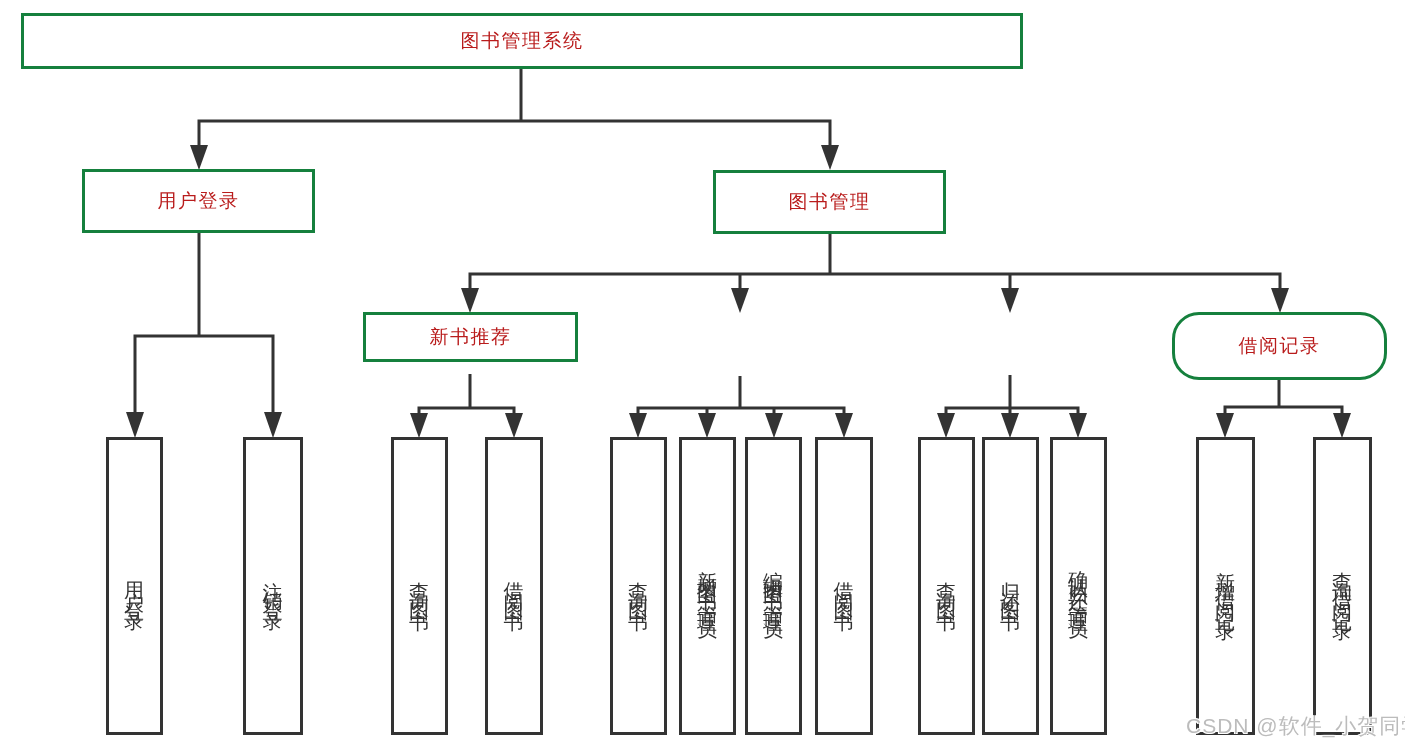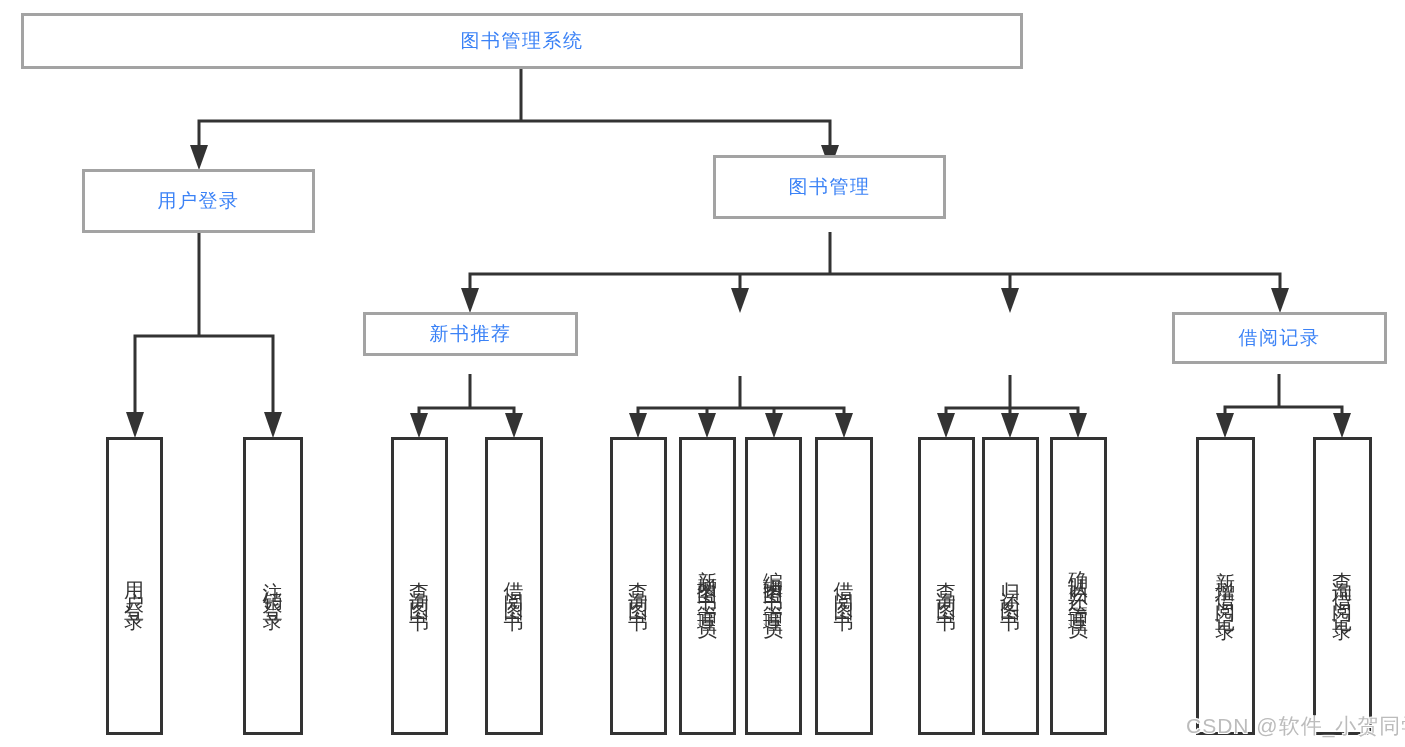--- a/index.html
+++ b/index.html
@@ -12,26 +12,26 @@
     overflow: hidden;
   }
   .wires {
     position: absolute;
     left: 0; top: 0;
     width: 1405px; height: 747px;
   }
   .node {
     position: absolute;
     box-sizing: border-box;
-    border: 3px solid #a3a3a3;
+    border: 3px solid #15803d;
     background: #ffffff;
     display: flex;
     align-items: center;
     justify-content: center;
-    color: #3b82f6;
+    color: #b91c1c;
     font-size: 19px;
     letter-spacing: 1.5px;
     z-index: 2;
   }
   .node.root { font-size: 19px; }
   .leaf {
     position: absolute;
     box-sizing: border-box;
     border: 3px solid #333333;
     background: #ffffff;
@@ -100,24 +100,24 @@
       <polygon points="1001,413 1019,413 1010,438"></polygon>
       <polygon points="1069,413 1087,413 1078,438"></polygon>
       <polygon points="1216,413 1234,413 1225,438"></polygon>
       <polygon points="1333,413 1351,413 1342,438"></polygon>
     </g>
   </svg>
 
   <div class="node root" style="left:21px; top:13px; width:1002px; height:56px;">图书管理系统</div>
 
   <div class="node" style="left:82px; top:169px; width:233px; height:64px;">用户登录</div>
-  <div class="node" style="left:713px; top:155px; width:233px; height:64px;">图书管理</div>
+  <div class="node" style="left:713px; top:170px; width:233px; height:64px;">图书管理</div>
 
-  <div class="node" style="left:363px; top:312px; width:215px; height:44px;">新书推荐</div>
-  <div class="node" style="left:1172px; top:312px; width:215px; height:52px;">借阅记录</div>
+  <div class="node" style="left:363px; top:312px; width:215px; height:50px;">新书推荐</div>
+  <div class="node" style="left:1172px; top:312px; width:215px; height:68px;border-radius:27px;">借阅记录</div>
 
   <div class="leaf" style="left:106px; top:437px; width:57px; height:298px;">用户登录</div>
   <div class="leaf" style="left:243px; top:437px; width:60px; height:298px;">注销登录</div>
 
   <div class="leaf" style="left:391px; top:437px; width:57px; height:298px;">查询图书</div>
   <div class="leaf" style="left:485px; top:437px; width:58px; height:298px;">借阅图书</div>
 
   <div class="leaf" style="left:610px; top:437px; width:57px; height:298px;">查询图书</div>
   <div class="leaf" style="left:679px; top:437px; width:57px; height:298px; letter-spacing:7px;">新增图书（管理员）</div>
   <div class="leaf" style="left:745px; top:437px; width:57px; height:298px; letter-spacing:7px;">编辑图书（管理员）</div>

